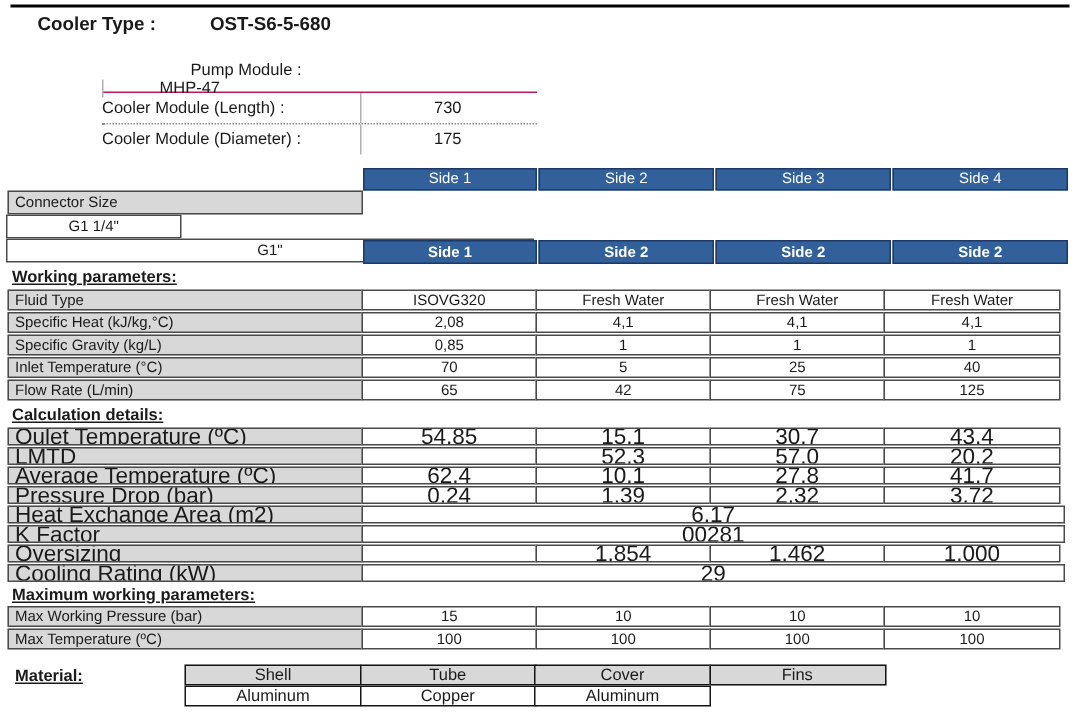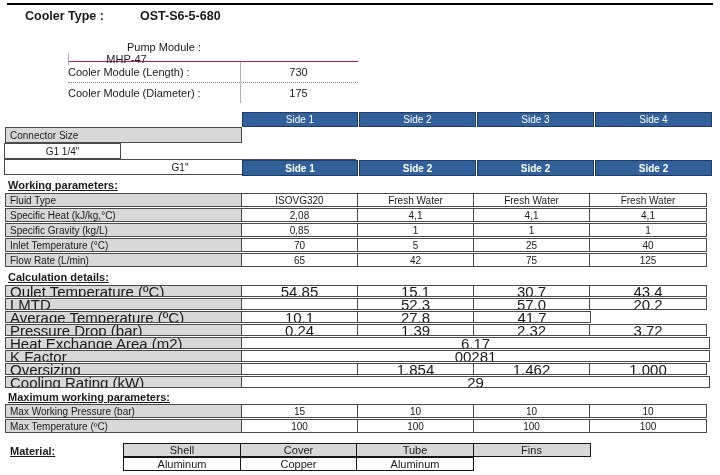--- a/index.html
+++ b/index.html
@@ -151,20 +151,21 @@
     </div>
     <div class="trow">
       <div class="cell lbl">LMTD</div>
       <div class="cell d"></div>
       <div class="cell d">52,3</div>
       <div class="cell d">57,0</div>
       <div class="cell d4">20,2</div>
     </div>
     <div class="trow">
       <div class="cell lbl">Average Temperature (ºC)</div>
+      <div class="cell d">62,4</div>
       <div class="cell d">10,1</div>
       <div class="cell d">27,8</div>
       <div class="cell d4">41,7</div>
     </div>
     <div class="trow">
       <div class="cell lbl">Pressure Drop (bar)</div>
       <div class="cell d">0,24</div>
       <div class="cell d">1,39</div>
       <div class="cell d">2,32</div>
       <div class="cell d4">3,72</div>
@@ -207,22 +208,22 @@
       <div class="cell d">100</div>
       <div class="cell d4">100</div>
     </div>
   </div>
 
   <div class="sec-head" style="top:445px;left:10px">Material:</div>
 
   <div class="mat-table">
     <div class="trow hdr">
       <div class="cell mcol">Shell</div>
+      <div class="cell mcol">Tube</div>
       <div class="cell mcol">Cover</div>
-      <div class="cell mcol">Tube</div>
       <div class="cell mcol">Fins</div>
     </div>
     <div class="trow val">
       <div class="cell mcol">Aluminum</div>
       <div class="cell mcol">Copper</div>
       <div class="cell mcol">Aluminum</div>
     </div>
   </div>
 
 </div>

